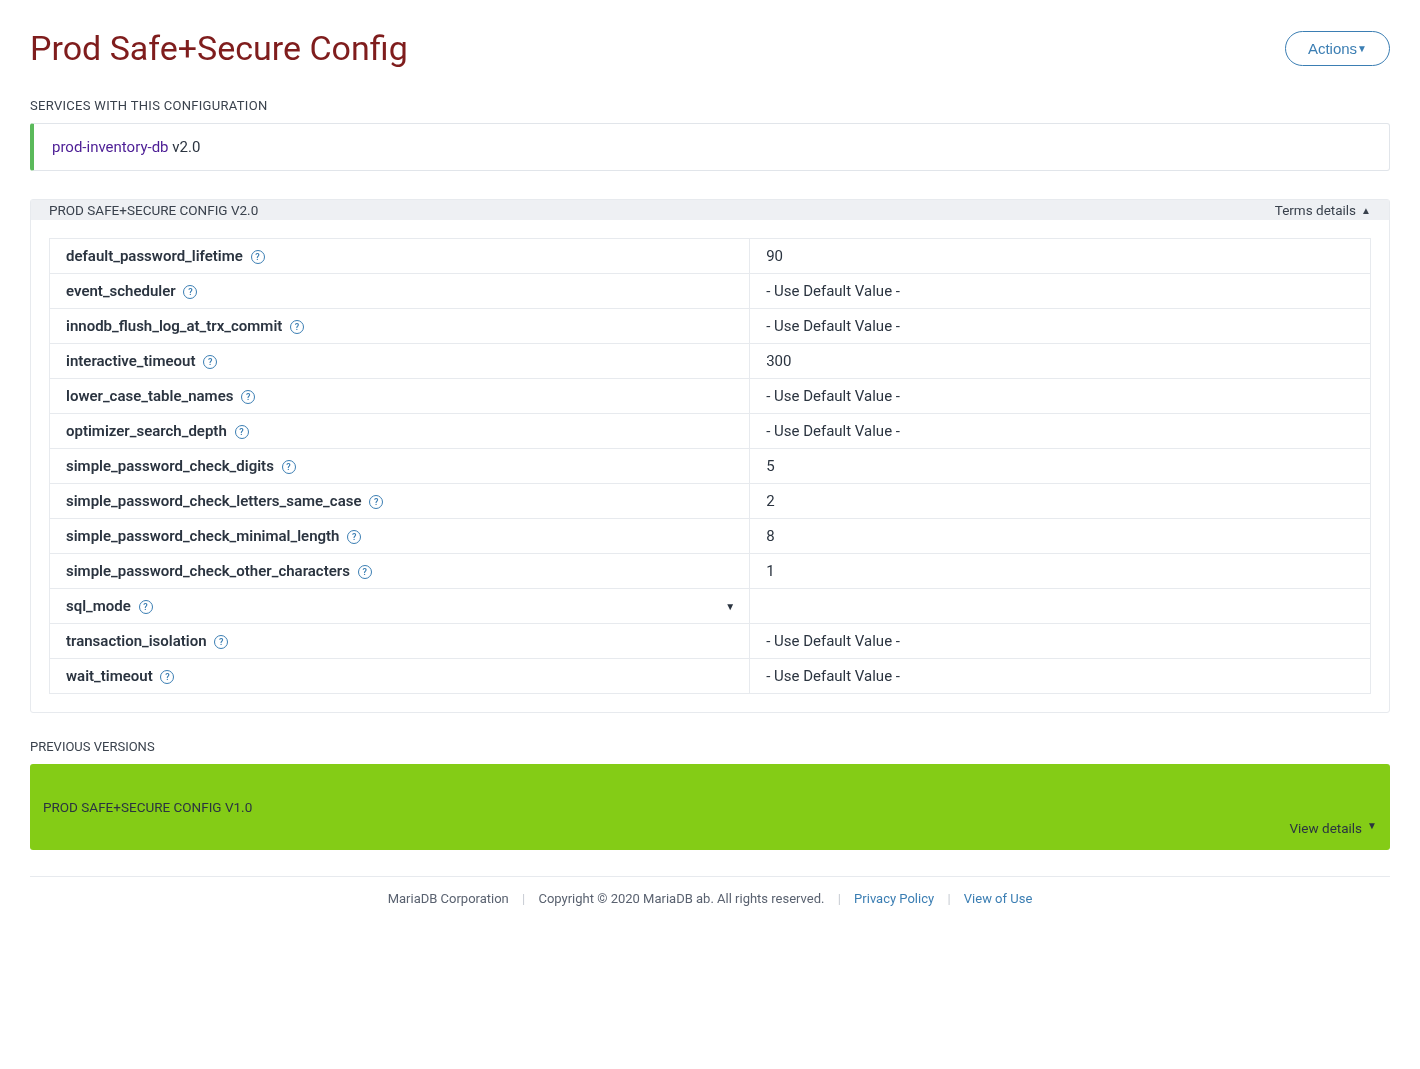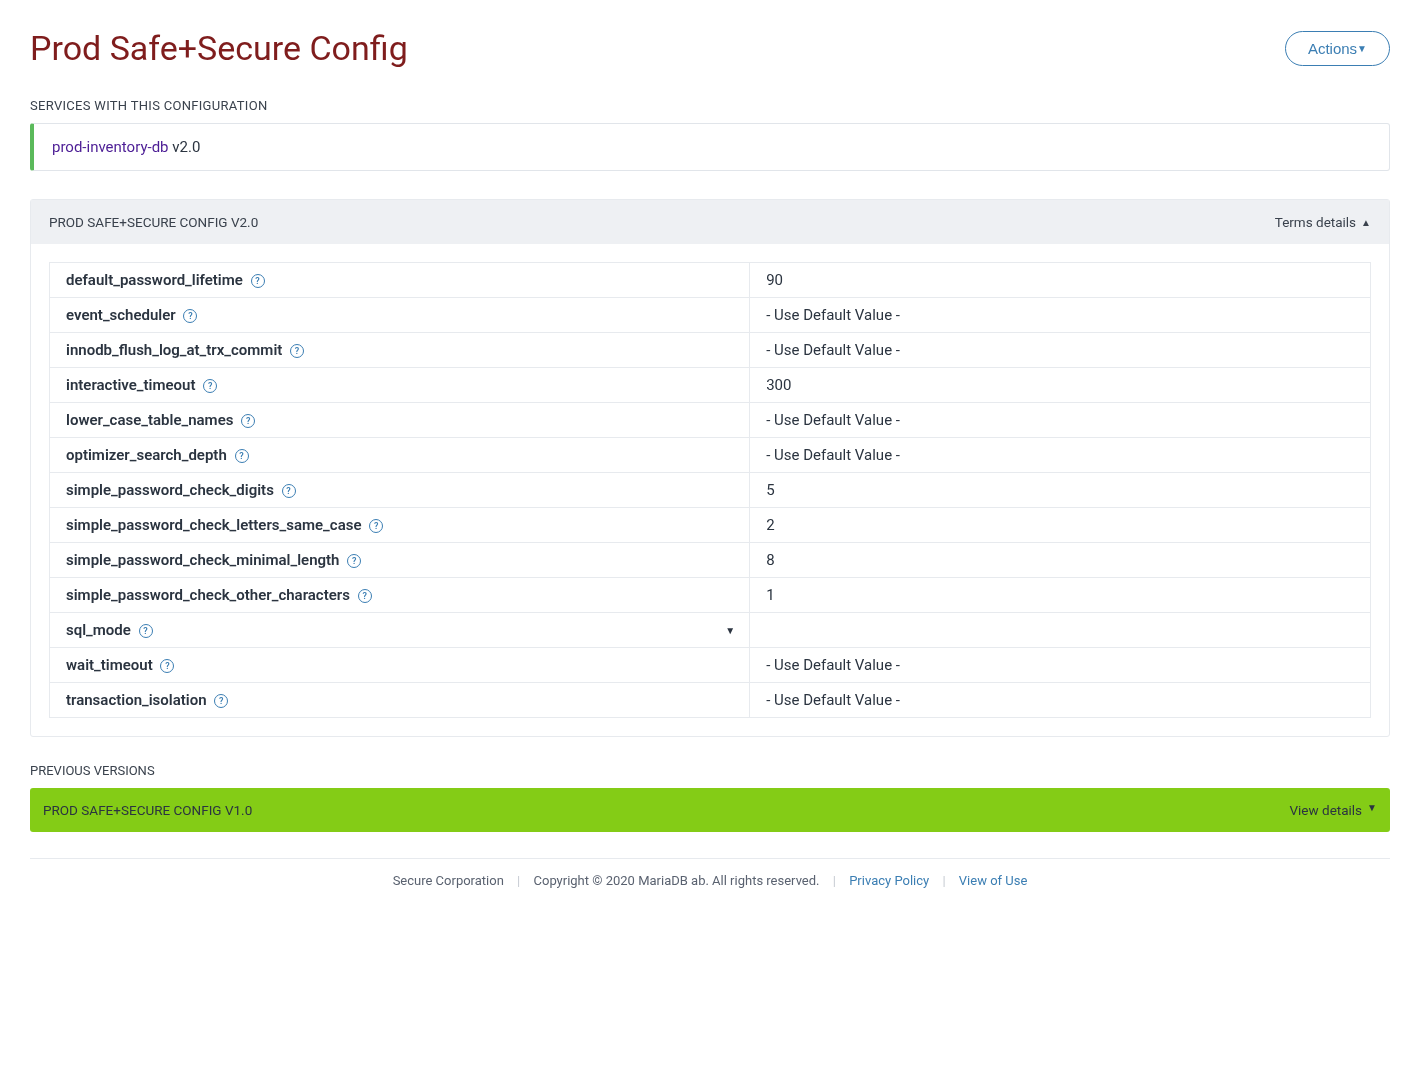--- a/index.html
+++ b/index.html
@@ -54,21 +54,21 @@
     text-decoration: none;
   }
   .service-version { color: #2b3440; }
   .panel {
     border: 1px solid #e7eaee;
     border-radius: 3px;
     margin-bottom: 26px;
   }
   .panel-header {
     background: #eef0f3;
-    padding: 14px 18px;
+    padding: 2px 18px;
     display: flex;
     justify-content: space-between;
     align-items: center;
     font-size: 13.5px;
     color: #3a424d;
   }
   .panel-header .toggle {
     cursor: pointer;
     display: flex;
     align-items: center;
@@ -132,20 +132,21 @@
     align-items: center;
     font-size: 13.5px;
     border-radius: 3px;
     margin-bottom: 26px;
   }
   .prev-panel .toggle {
     cursor: pointer;
     display: flex;
     gap: 5px;
     align-items: flex-start;
+    margin-top: 42px;
   }
   footer {
     border-top: 1px solid #e7eaee;
     padding-top: 14px;
     text-align: center;
     font-size: 13px;
     color: #5a6270;
   }
   footer .sep { margin: 0 10px; color: #c6cbd2; }
   footer a { color: #3b7eb3; text-decoration: none; }
@@ -217,43 +218,43 @@
           </tr>
           <tr>
             <td class="key"><span>simple_password_check_other_characters</span> <span class="help-icon">?</span></td>
             <td class="val">1</td>
           </tr>
           <tr>
             <td class="key"><span>sql_mode</span> <span class="help-icon">?</span><span class="row-caret">▼</span></td>
             <td class="val"></td>
           </tr>
           <tr>
+            <td class="key"><span>transaction_isolation</span> <span class="help-icon">?</span></td>
+            <td class="val">- Use Default Value -</td>
+          </tr>
+          <tr>
             <td class="key"><span>wait_timeout</span> <span class="help-icon">?</span></td>
-            <td class="val">- Use Default Value -</td>
-          </tr>
-          <tr>
-            <td class="key"><span>transaction_isolation</span> <span class="help-icon">?</span></td>
             <td class="val">- Use Default Value -</td>
           </tr>
         </tbody>
     </table>
   </div>
 </div>
 
 <div class="prev-section-label">PREVIOUS VERSIONS</div>
 
 <div class="prev-panel">
   <span>PROD SAFE+SECURE CONFIG V1.0</span>
   <span class="toggle">
     <span>View details</span>
     <span class="caret-down">▼</span>
   </span>
 </div>
 
 <footer>
-  <span>Secure Corporation</span>
+  <span>MariaDB Corporation</span>
   <span class="sep">|</span>
   <span>Copyright © 2020 MariaDB ab. All rights reserved.</span>
   <span class="sep">|</span>
   <a href="#">Privacy Policy</a>
   <span class="sep">|</span>
   <a href="#">View of Use</a>
 </footer>
 
 </body></html>

